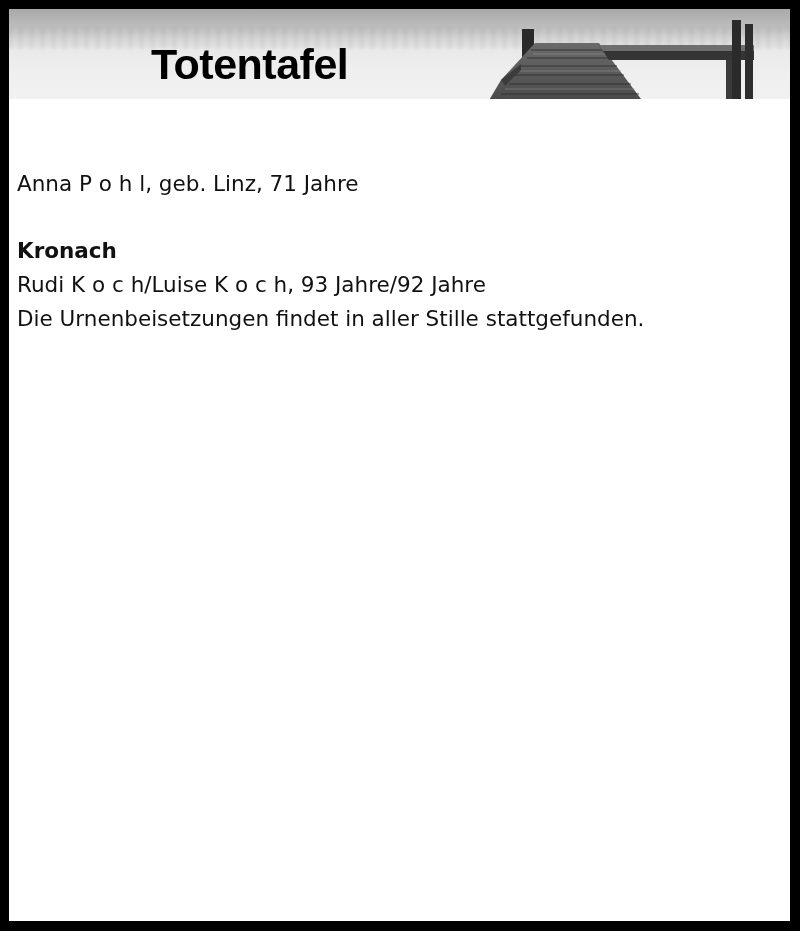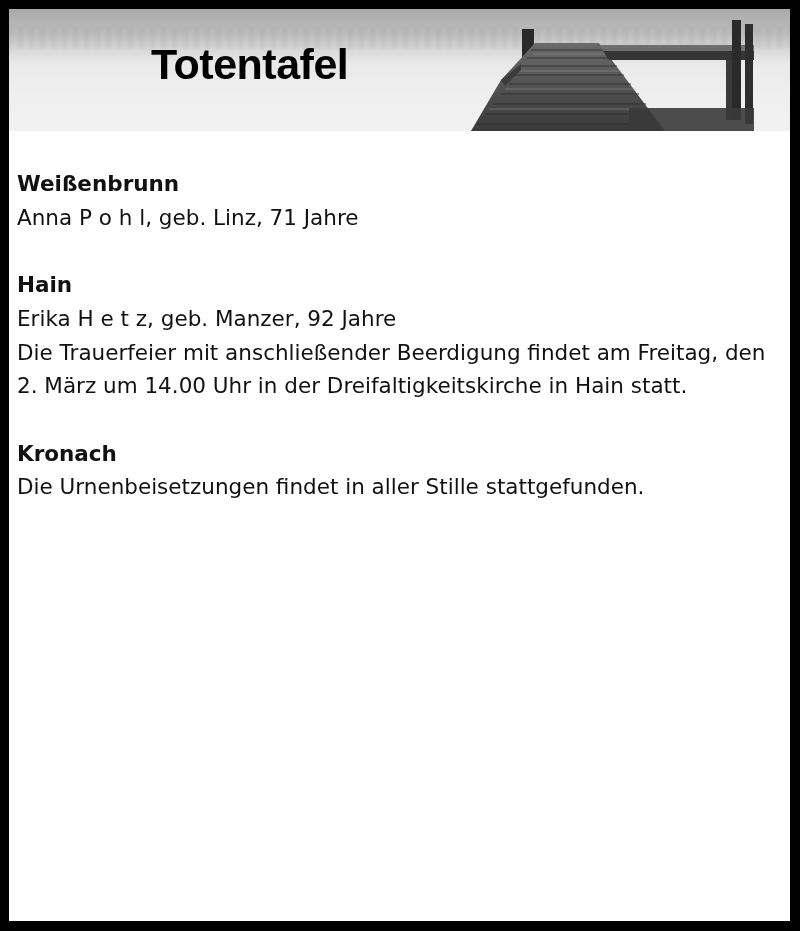--- a/index.html
+++ b/index.html
@@ -13,21 +13,21 @@
     .panel {
       position: absolute;
       left: 9px; top: 9px;
       width: 781px; height: 912px;
       background: #fff;
       overflow: hidden;
     }
     .header {
       position: absolute;
       left: 0; top: 0;
-      width: 781px; height: 122px;
+      width: 781px; height: 90px;
       background: linear-gradient(180deg, #a9a9a9 0%, #bdbdbd 20%, #d6d6d6 32%, #e9e9e9 45%, #efefef 70%, #f1f1f1 100%);
       overflow: hidden;
     }
     .header .haze {
       position: absolute; left: 0; top: 18px; width: 781px; height: 22px;
       background: repeating-linear-gradient(90deg, rgba(120,120,120,0.12) 0px, rgba(120,120,120,0.0) 6px, rgba(120,120,120,0.10) 11px);
       filter: blur(1px);
     }
     .title {
       position: absolute;
@@ -102,30 +102,25 @@
       <rect x="296" y="4" width="8" height="100" fill="#2e2e2e"></rect>
       <rect x="277" y="40" width="6" height="60" fill="#3a3a3a"></rect>
 
       <rect x="180" y="88" width="125" height="23" fill="#3a3a3a" opacity="0.9"></rect>
     </svg>
     <div class="title">Totentafel</div>
   </div>
 
   <div class="content">
     <div class="entry">
-      <div class="place">Weißenbrunn</div>
       <span class="name">Anna P o h l, geb. Linz, 71 Jahre</span>
-    </div>
-    <div class="entry">
-      <div class="place">Hain</div>
-      <span class="name">Erika H e t z, geb. Manzer, 92 Jahre</span>
-      <span class="desc">Die Trauerfeier mit anschließender Beerdigung findet am Freitag, den 2. März um 14.00 Uhr in der Dreifaltigkeitskirche in Hain statt.</span>
     </div>
     <div class="entry">
     </div>
     <div class="entry">
       <div class="place">Kronach</div>
+      <span class="name">Rudi K o c h/Luise K o c h, 93 Jahre/92 Jahre</span>
       <span class="desc">Die Urnenbeisetzungen findet in aller Stille stattgefunden.</span>
     </div>
   </div>
 
   <div class="disclaimer">(Angaben ohne Gewähr)</div>
 </div>
 
 </body></html>

